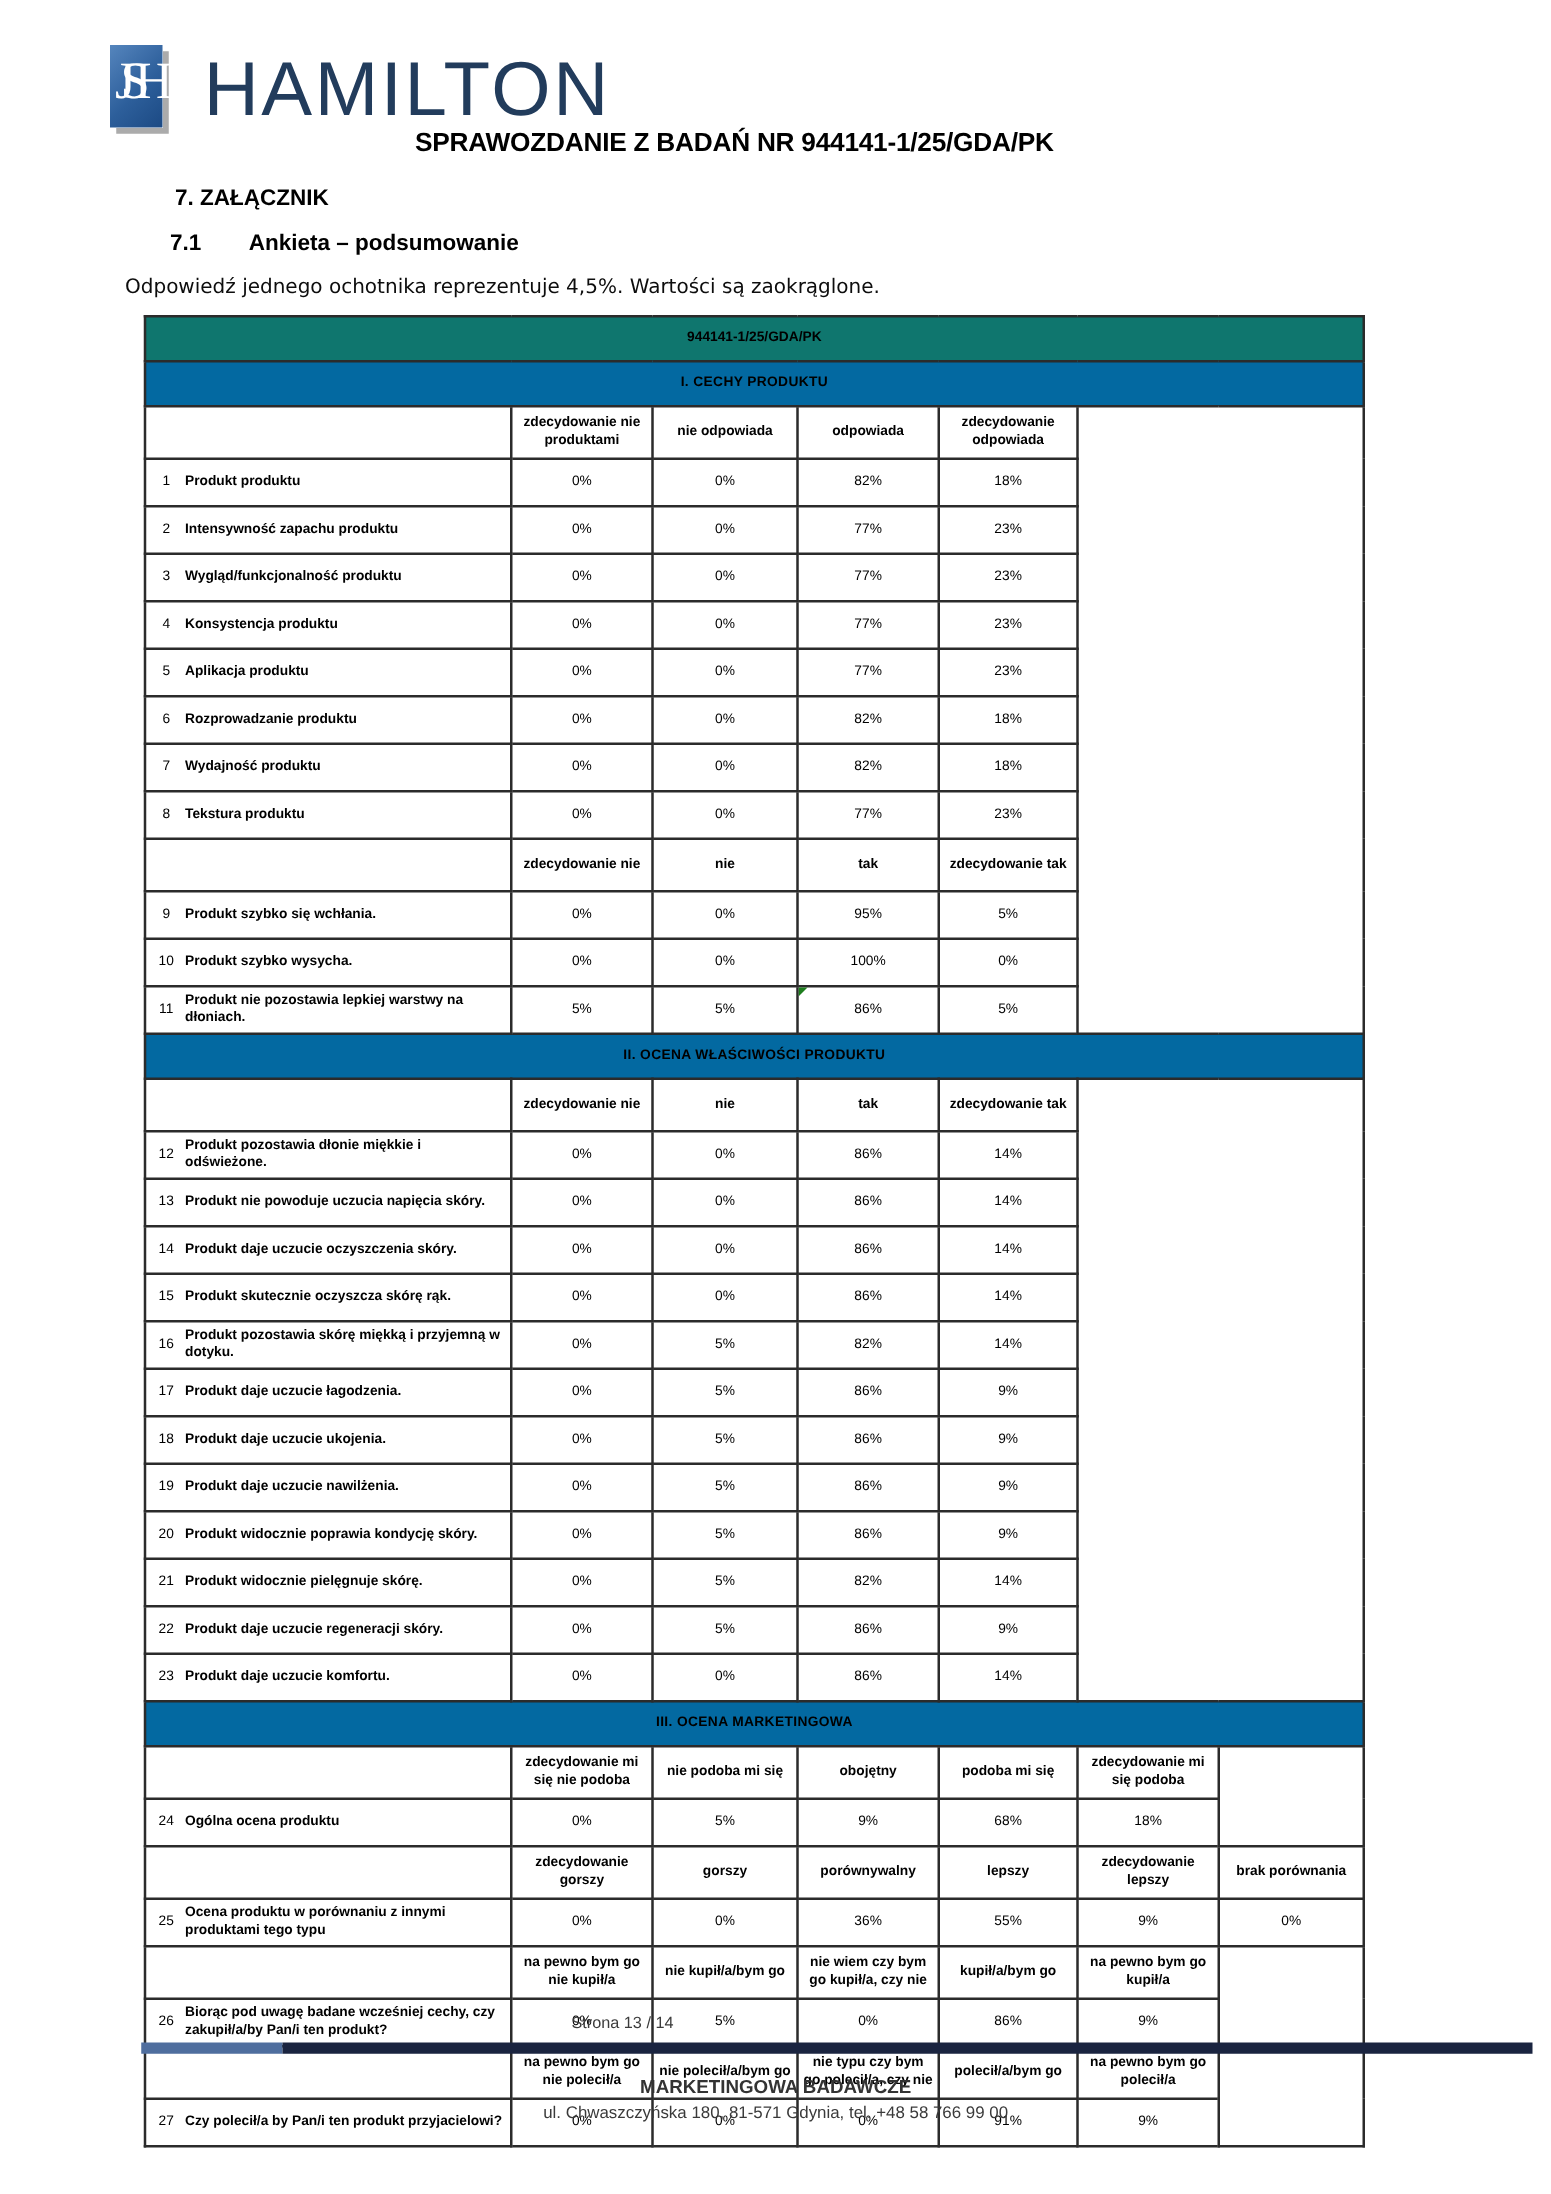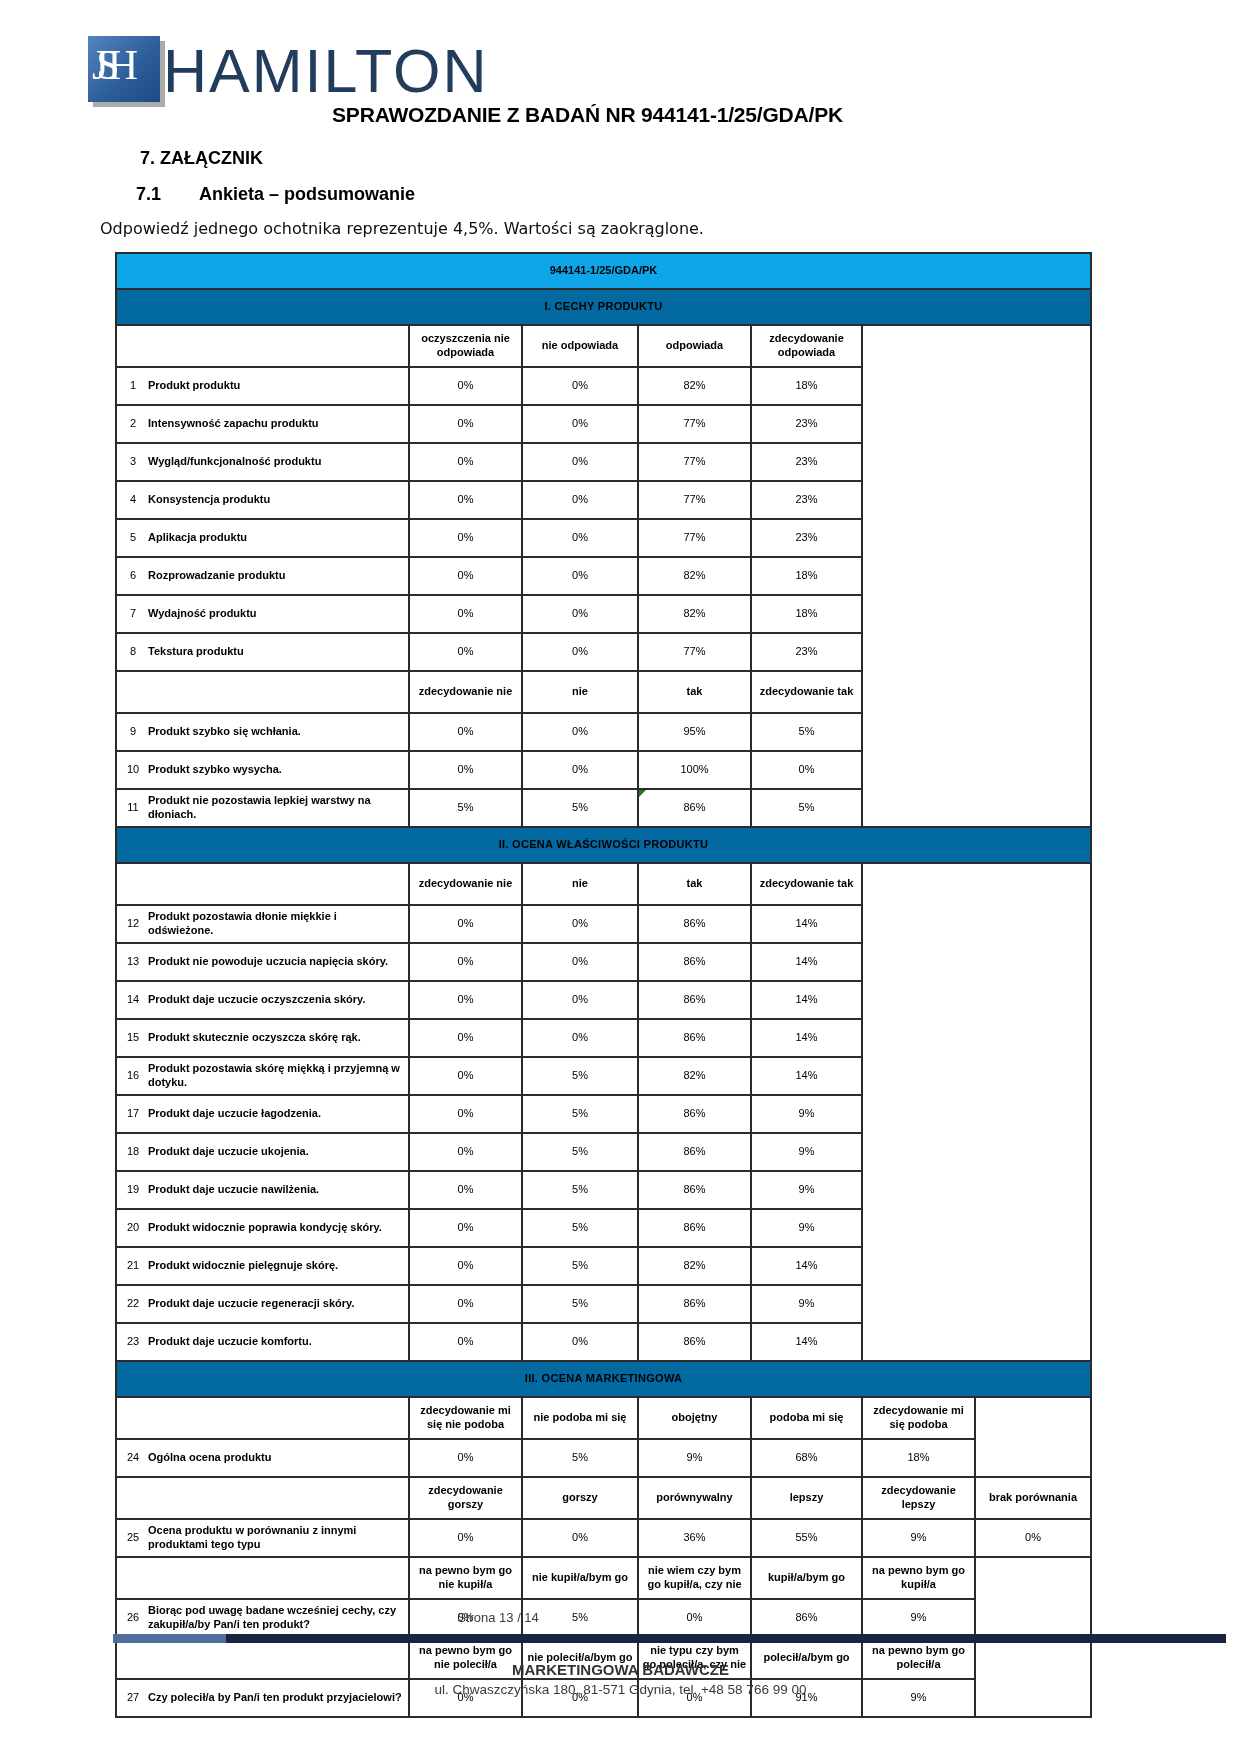--- a/index.html
+++ b/index.html
@@ -1,20 +1,20 @@
 <!DOCTYPE html>
 <html lang="pl"><head>
 <meta charset="utf-8">
 <style>
   html,body{margin:0;padding:0;}
   body{width:1241px;height:1755px;background:#ffffff;position:relative;
        font-family:"Liberation Sans",sans-serif;color:#000;}
 
   
-  .logo-box{position:absolute;left:88px;top:36px;width:72px;height:66px;
+  .logo-box{position:absolute;left:88px;top:36px;width:42px;height:66px;
     background:linear-gradient(135deg,#5585bd 0%,#2d5f9b 55%,#1c4a84 100%);
     box-shadow:5px 5px 0 0 #ababab;}
   .logo-mono{position:absolute;left:4px;top:8px;width:100%;text-align:left;
     font-family:"Liberation Serif",serif;color:#ffffff;font-size:42px;
     letter-spacing:-12px;line-height:1;}
   .brand{position:absolute;left:163px;top:36px;font-family:Liberation Sans, sans-serif;
     font-size:61px;color:#223c5c;letter-spacing:2px;}
 
   
   .report-title{position:absolute;left:100px;top:103px;width:975px;text-align:center;
@@ -23,21 +23,21 @@
   .h71{position:absolute;left:136px;top:184px;font-size:18px;font-weight:bold;}
   .h71 .gap{display:inline-block;width:38px;}
   .intro{position:absolute;left:100px;top:219px;font-size:16px;
     font-family:"DejaVu Sans",sans-serif;color:#0d0d0d;}
 
   
   table.survey{position:absolute;left:115px;top:252px;width:975px;
     border-collapse:collapse;table-layout:fixed;border:2px solid #2b2b2b;}
   table.survey td{border:2px solid #2b2b2b;font-size:11px;padding:1px 3px;
     text-align:center;vertical-align:middle;line-height:1.25;}
-  td.title-cell{background:#0ea5e9;font-weight:bold;height:32px;font-size:11.5px;}
+  td.title-cell{background:#0f766e;font-weight:bold;height:32px;font-size:11.5px;}
   td.section-cell{background:#0369a1;font-weight:bold;height:32px;font-size:11.5px;
     letter-spacing:0.3px;}
   td.hdr-cell{font-weight:bold;height:38px;}
   td.hdr-blank{height:38px;}
   td.val-cell{height:34px;position:relative;font-weight:normal;}
   td.name-cell{text-align:left;}
   .name-wrap{display:flex;align-items:center;}
   .num{flex:0 0 26px;width:26px;text-align:center;font-weight:normal;}
   .lbl{font-weight:bold;text-align:left;padding-left:2px;}
   td.spacer{border-top:none;border-bottom:none;background:#ffffff;}
@@ -81,21 +81,21 @@
   </colgroup>
   <tbody>
       <tr>
         <td class="title-cell" colspan="7">944141-1/25/GDA/PK</td>
       </tr>
       <tr>
         <td class="section-cell" colspan="7">I. CECHY PRODUKTU</td>
       </tr>
       <tr>
         <td class="name-cell hdr-blank"></td>
-        <td class="hdr-cell">oczyszczenia nie odpowiada</td>
+        <td class="hdr-cell">zdecydowanie nie produktami</td>
         <td class="hdr-cell">nie odpowiada</td>
         <td class="hdr-cell">odpowiada</td>
         <td class="hdr-cell">zdecydowanie odpowiada</td>
         <td class="spacer" colspan="2" rowspan="13"></td>
       </tr>
       <tr>
         <td class="name-cell">
           <div class="name-wrap">
             <span class="num">1</span>
             <span class="lbl">Produkt produktu</span>

